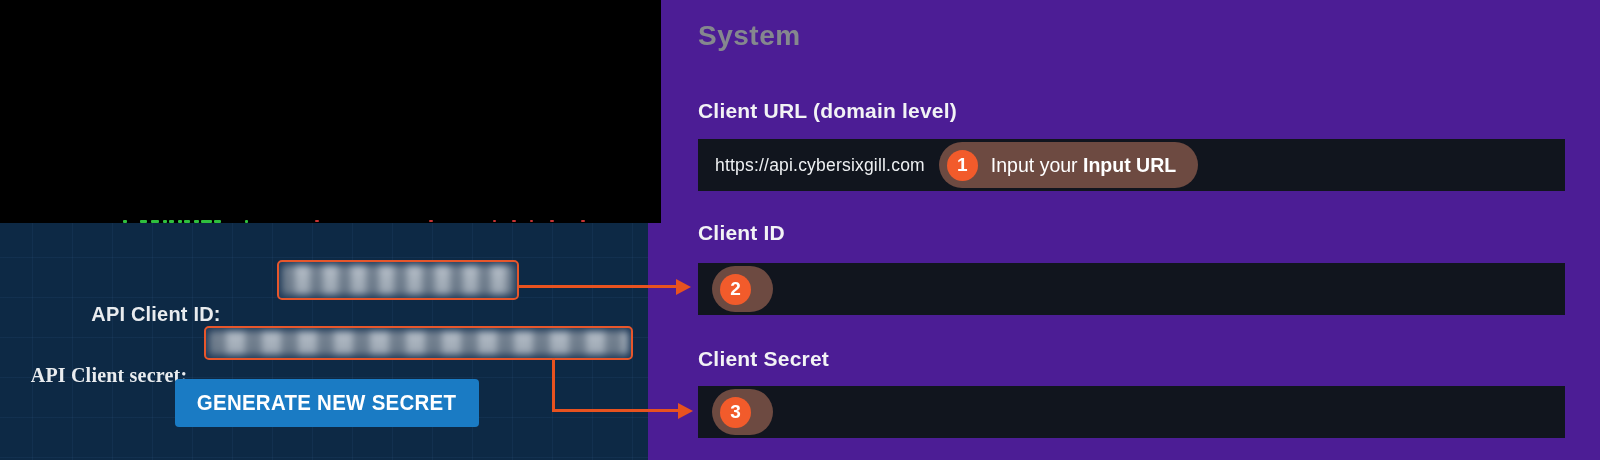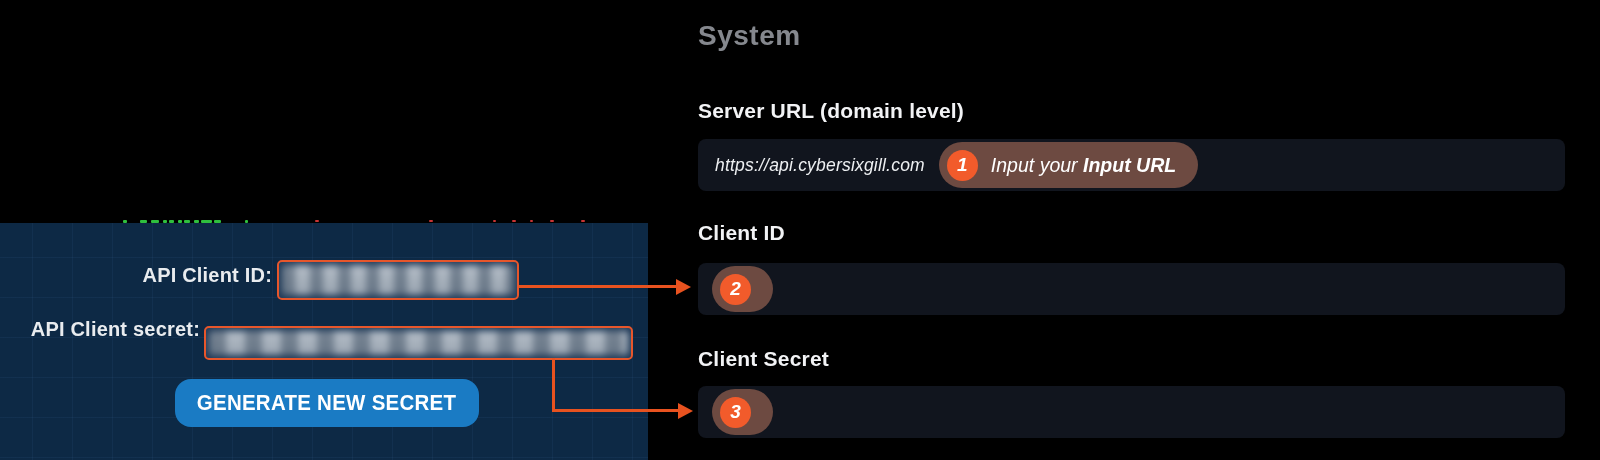--- a/index.html
+++ b/index.html
@@ -1,29 +1,29 @@
 <!DOCTYPE html>
 <html><head>
 <meta charset="utf-8">
 <style>
   * { margin:0; padding:0; box-sizing:border-box; }
   html,body { width:1600px; height:460px; overflow:hidden; background:#272c35;
               font-family:"Liberation Sans", sans-serif; position:relative; }
 
   
   .right-panel { position:absolute; left:648px; top:0; width:952px; height:460px;
-                 background:#000000; z-index:1; }
+                 background:#4c1d95; z-index:1; }
   .panel-title { position:absolute; left:50px; top:20px; font-size:28px; font-weight:bold;
                  color:#85888e; letter-spacing:.5px; }
   .field-label { position:absolute; left:50px; font-size:21px; font-weight:bold;
                  color:#f2f3f5; letter-spacing:.2px; }
   .lbl-1 { top:99px; } .lbl-2 { top:221px; } .lbl-3 { top:347px; }
   .input-row { position:absolute; left:50px; width:867px; height:52px;
-               background:#11151e; border-radius:8px; display:flex; align-items:center;
-               padding-left:17px;font-style:italic; }
+               background:#11151e; border-radius:0; display:flex; align-items:center;
+               padding-left:17px; }
   .row-1 { top:139px; } .row-2 { top:263px; } .row-3 { top:386px; }
   .input-value { font-size:17.5px; color:#eef0f2; letter-spacing:.2px; }
   .callout { display:inline-flex; align-items:center; height:46px; border-radius:23px;
              background:#6d4a41; padding:0 22px 0 8px; gap:13px; flex:0 0 auto; }
   .row-1 .callout { margin-left:14px; }
   .row-2 .callout, .row-3 .callout { margin-left:-3px; }
   .step-circle { width:31px; height:31px; border-radius:50%; background:#f25b2b;
                  color:#fff; font-weight:bold; font-size:19px; display:flex;
                  align-items:center; justify-content:center; }
   .callout-text { font-size:19.5px; color:#ffffff; white-space:nowrap; }
@@ -31,38 +31,38 @@
 
   
   .navy-panel { position:absolute; left:0; top:223px; width:648px; height:237px;
                 background:
                   linear-gradient(rgba(90,145,215,0.07) 1px, transparent 1px),
                   linear-gradient(90deg, rgba(90,145,215,0.07) 1px, transparent 1px),
                   #0d2945;
                 background-size:40px 40px, 40px 40px, auto;
                 background-position:-8px -6px; z-index:2; }
   .portal-label { position:absolute; font-size:20px; font-weight:bold; color:#e9ecef;
-                  text-align:right; letter-spacing:.2px; }
+                  text-align:center; letter-spacing:.2px;margin-top:39px; }
   .id-label { left:40px; width:232px; top:41px; }
-  .secret-label { left:18px; width:182px; top:95px; }
+  .secret-label { left:18px; width:182px; top:102px;font-family:Liberation Serif, serif; }
   .value-box { position:absolute; border:2px solid #e7562b; border-radius:5px;
                overflow:hidden; background:#203a58; }
   .id-box { left:277px; top:37px; width:242px; height:40px; }
   .secret-box { left:204px; top:103px; width:429px; height:34px; }
   .blur-val { position:absolute; inset:3px; border-radius:4px;
               background:
                 repeating-linear-gradient(90deg, rgba(56,74,94,.5) 0 13px, rgba(0,0,0,0) 13px 28px),
                 linear-gradient(#b4bdc7, #99a4b0);
               filter:blur(3.5px); }
   .secret-box .blur-val {
               background:
                 repeating-linear-gradient(90deg, rgba(56,74,94,.5) 0 17px, rgba(0,0,0,0) 17px 36px),
                 linear-gradient(#b4bdc7, #9aa5b1); }
   .gen-btn { position:absolute; left:175px; top:156px; width:304px; height:48px;
-             background:#1a7bc4; border:none; border-radius:16px; color:#fff;
+             background:#1a7bc4; border:none; border-radius:4px; color:#fff;
              font-family:"Liberation Sans", sans-serif; font-weight:bold; font-size:22px;
              display:flex; align-items:center; justify-content:center; cursor:pointer; }
   .gen-btn span { transform:scaleX(.93); letter-spacing:.3px; white-space:nowrap; }
 
   
   .black-area { position:absolute; left:0; top:0; width:661px; height:223px;
                 background:#000; z-index:3; }
   .tick { position:absolute; height:3px; bottom:0; border-radius:1px; }
   .tick.g { background:#2fbf3e; }
   .tick.r { background:#c93434; height:2px; bottom:1px; }
@@ -77,21 +77,21 @@
                 border-left:15px solid #e8521f; }
   .a1-head { left:676px; top:279px; }
   .a2-head { left:678px; top:403px; }
 </style>
 </head>
 <body>
 
 <div class="right-panel">
   <div class="panel-title">System</div>
 
-  <div class="field-label lbl-1">Server URL (domain level)</div>
+  <div class="field-label lbl-1">Client URL (domain level)</div>
   <div class="input-row row-1">
     <span class="input-value">https://api.cybersixgill.com</span>
     <span class="callout">
       <span class="step-circle">1</span>
       <span class="callout-text"><span>Input your </span><b>Input URL</b></span>
     </span>
   </div>
 
   <div class="field-label lbl-2">Client ID</div>
   <div class="input-row row-2">

